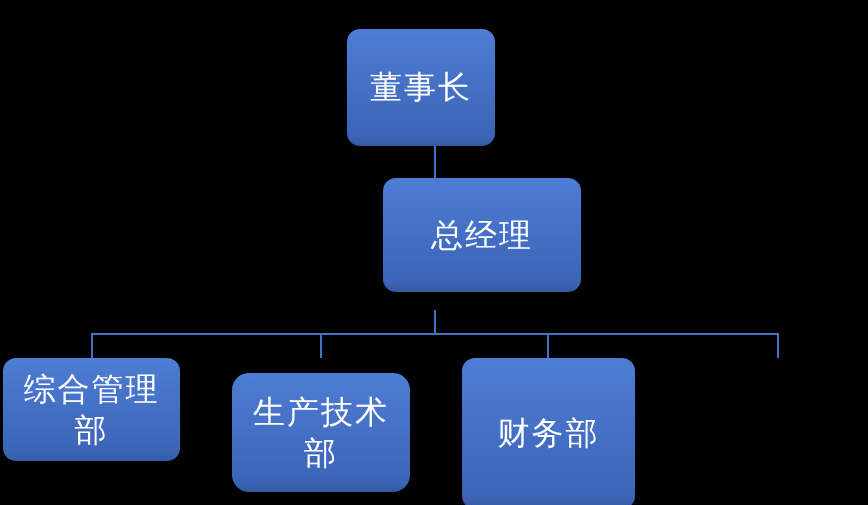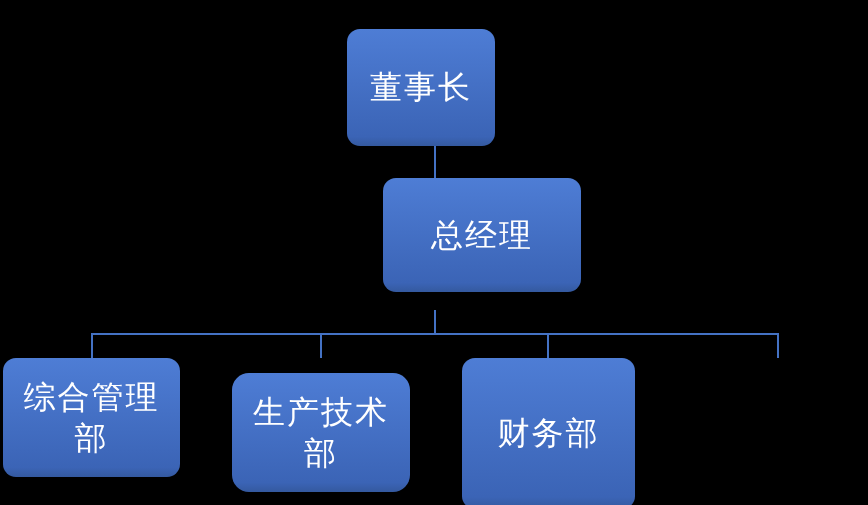--- a/index.html
+++ b/index.html
@@ -30,21 +30,21 @@
     white-space: pre-line;
     box-sizing: border-box;
   }
   .connector {
     position: absolute;
     background: var(--line, #4472C4);
   }
   
   .n-chairman { left: 347px; top: 29px;  width: 148px; height: 117px; }
   .n-gm       { left: 347px; top: 178px; width: 198px; height: 114px; margin-left: 36px; }
-  .n-d1       { left: 3px;   top: 358px; width: 177px; height: 119px; }
+  .n-d1       { left: 3px;   top: 358px; width: 177px; height: 103px; }
   .n-d2       { left: 232px; top: 373px; width: 178px; height: 119px; border-radius: 17px; }
   .n-d3       { left: 462px; top: 358px; width: 173px; height: 151px; }
   .n-d4       { left: 690px; top: 358px; width: 174px; height: 118px; }
   
   .c-v1   { left: 434px; top: 146px; width: 2px;   height: 50px; }
   .c-v2   { left: 434px; top: 310px; width: 2px;   height: 24px; }
   .c-h    { left: 91px;  top: 333px; width: 688px; height: 2px;  }
   .c-drop1{ left: 91px;  top: 333px; width: 2px;   height: 25px; }
   .c-drop2{ left: 320px; top: 333px; width: 2px;   height: 25px; }
   .c-drop3{ left: 547px; top: 333px; width: 2px;   height: 25px; }

